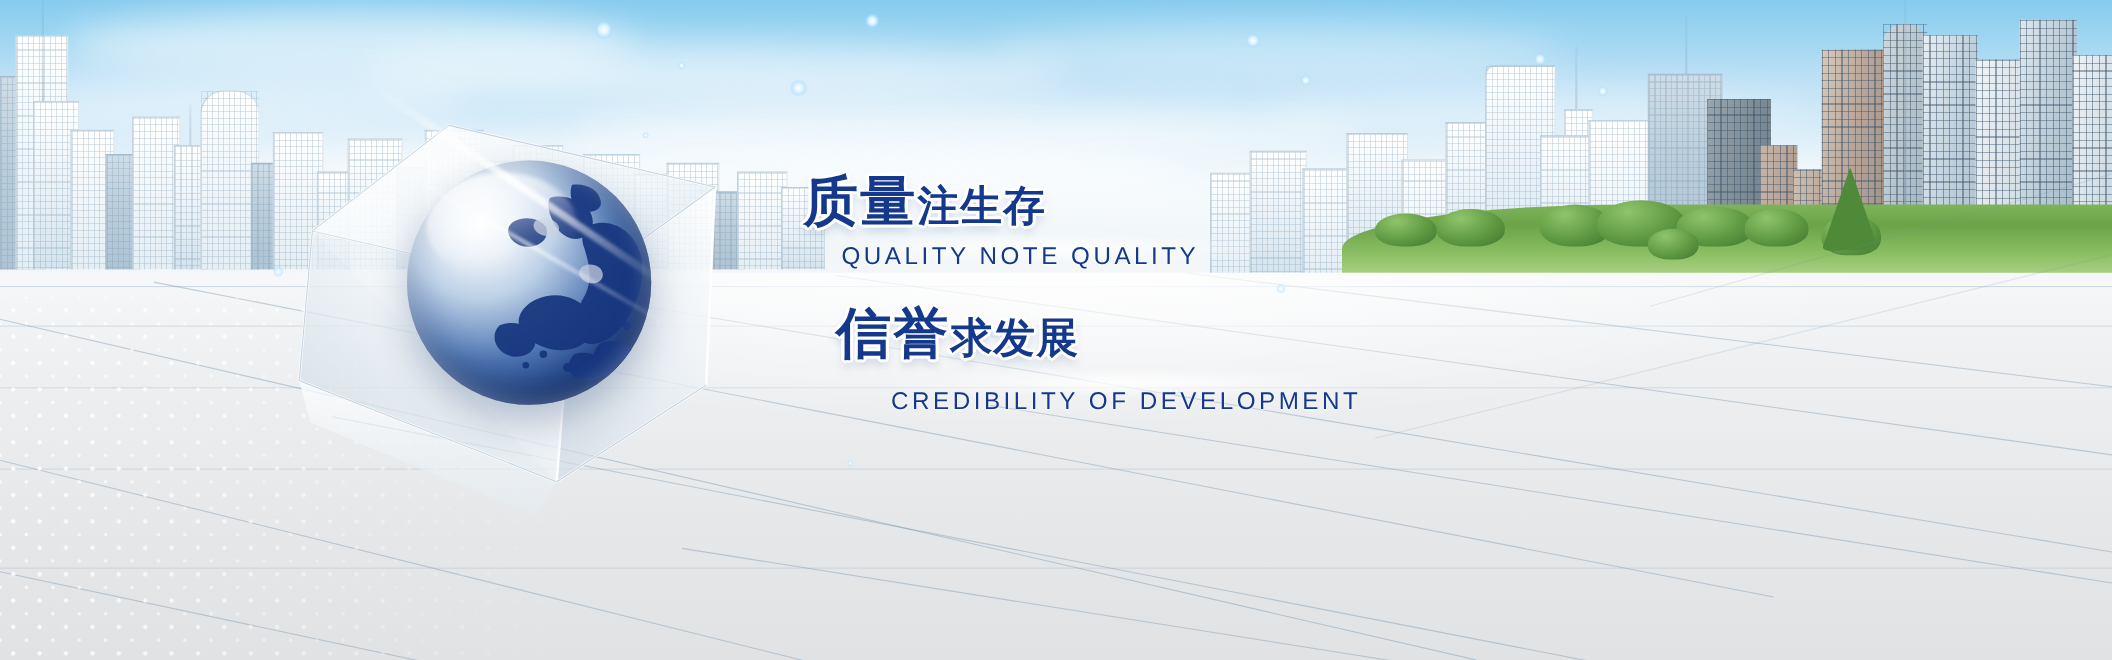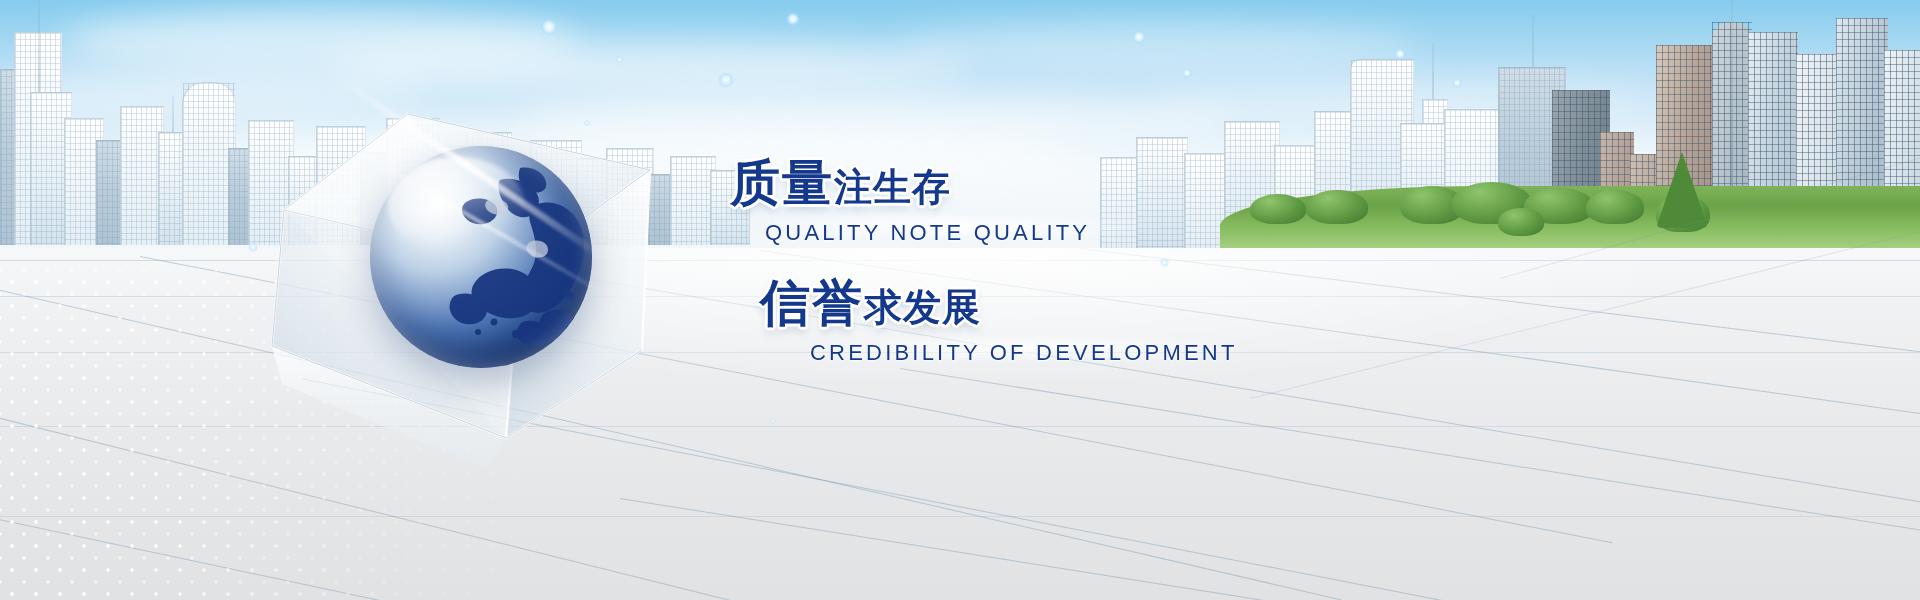--- a/index.html
+++ b/index.html
@@ -100,21 +100,21 @@
       text-shadow:
         -2px -2px 0 #ffffff, 2px -2px 0 #ffffff,-2px 2px 0 #ffffff, 2px 2px 0 #ffffff,
         -3px 0 0 #ffffff, 3px 0 0 #ffffff, 0 -3px 0 #ffffff, 0 3px 0 #ffffff,
         0 5px 9px rgba(120,145,175,.45);}
   .hl .small{font-size:38px;letter-spacing:1px;margin-top:20px;}
   .sub{font-size:22px;color:#14398c;letter-spacing:3.2px;white-space:nowrap;
        text-shadow:0 1px 2px rgba(255,255,255,.9);}
   .row1{position:absolute;left:0;top:0;}
   .row1sub{position:absolute;left:35px;top:62px;}
   .row2{position:absolute;left:30px;top:120px;}
-  .row2sub{position:absolute;left:80px;top:182px;}
+  .row2sub{position:absolute;left:80px;top:194px;}
   .shine{position:absolute;height:16px;background:linear-gradient(90deg,rgba(255,255,255,0),rgba(255,255,255,.85),rgba(255,255,255,0));filter:blur(4px);}
 </style>
 </head>
 <body>
 
 <div class="banner">
 
   <div class="sky">
     <div class="cloudband cl1"></div>
       <div class="cloudband cl2"></div>

